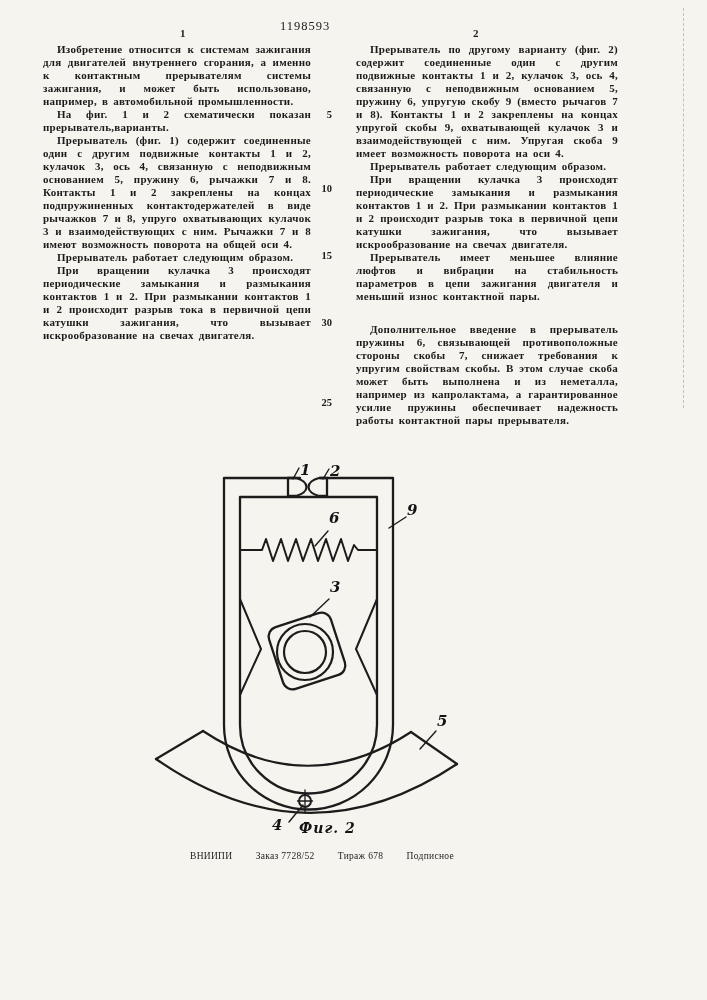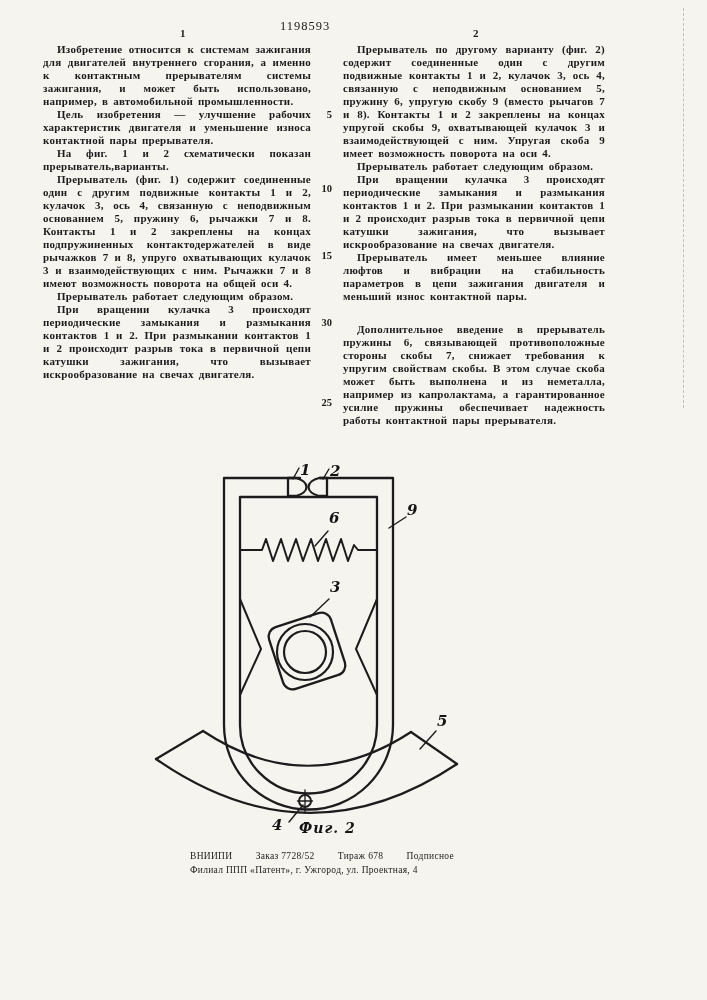--- a/index.html
+++ b/index.html
@@ -15,21 +15,21 @@
   }
   .colnum{position:absolute;top:27px;font-size:11px;font-weight:bold;}
   .colnum.left{left:180px;}
   .colnum.right{left:473px;}
   .col{
     position:absolute;top:43px;font-size:11px;line-height:13px;
     text-align:justify;letter-spacing:0.25px;word-spacing:2px;
   }
   .col p{margin:0;text-indent:14px;font-weight:bold;}
   .col.leftcol{left:43px;width:268px;}
-  .col.rightcol{left:343px;width:262px;}
+  .col.rightcol{left:356px;width:262px;}
   .col p.gap-before{margin-top:20px;}
   .gutter-num{
     position:absolute;left:314px;width:18px;text-align:right;
     font-size:10.5px;font-weight:bold;
   }
   .fig-label{
     position:absolute;font-family:"DejaVu Serif", serif;font-style:italic;
     font-weight:600;font-size:15px;color:#141414;
   }
   .fig-caption{
@@ -51,21 +51,20 @@
 <body>
 
 <div class="page">
 
   <span class="colnum left">1</span>
   <span class="patnum">1198593</span>
   <span class="colnum right">2</span>
 
   <div class="col leftcol">
     <p>Изобретение относится к системам зажигания для двигателей внутреннего сгорания, а именно к контактным прерывателям системы зажигания, и может быть использовано, например, в автомобильной промышленности.</p>
-    <p>Цель изобретения — улучшение рабочих характеристик двигателя и уменьшение износа контактной пары прерывателя.</p>
     <p>На фиг. 1 и 2 схематически показан прерыватель,варианты.</p>
     <p>Прерыватель (фиг. 1) содержит соединенные один с другим подвижные контакты 1 и 2, кулачок 3, ось 4, связанную с неподвижным основанием 5, пружину 6, рычажки 7 и 8. Контакты 1 и 2 закреплены на концах подпружиненных контактодержателей в виде рычажков 7 и 8, упруго охватывающих кулачок 3 и взаимодействующих с ним. Рычажки 7 и 8 имеют возможность поворота на общей оси 4.</p>
     <p>Прерыватель работает следующим образом.</p>
     <p>При вращении кулачка 3 происходят периодические замыкания и размыкания контактов 1 и 2. При размыкании контактов 1 и 2 происходит разрыв тока в первичной цепи катушки зажигания, что вызывает искрообразование на свечах двигателя.</p>
   </div>
 
   <div class="col rightcol">
     <p>Прерыватель по другому варианту (фиг. 2) содержит соединенные один с другим подвижные контакты 1 и 2, кулачок 3, ось 4, связанную с неподвижным основанием 5, пружину 6, упругую скобу 9 (вместо рычагов 7 и 8). Контакты 1 и 2 закреплены на концах упругой скобы 9, охватывающей кулачок 3 и взаимодействующей с ним. Упругая скоба 9 имеет возможность поворота на оси 4.</p>
     <p>Прерыватель работает следующим образом.</p>
     <p>При вращении кулачка 3 происходят периодические замыкания и размыкания контактов 1 и 2. При размыкании контактов 1 и 2 происходит разрыв тока в первичной цепи катушки зажигания, что вызывает искрообразование на свечах двигателя.</p>
@@ -125,15 +124,14 @@
   <span class="fig-label" style="left:437px;top:712px">5</span>
   <span class="fig-label" style="left:272px;top:816px">4</span>
   <span class="fig-caption">Фиг. 2</span>
 
   <div class="imprint row">
     <span>ВНИИПИ</span>
     <span>Заказ 7728/52</span>
     <span>Тираж 678</span>
     <span>Подписное</span>
   </div>
-  <div class="imprint addr">Филиал ППП «Патент», г. Ужгород, ул. Проектная, 4</div>
 
 </div>
 
 </body></html>

